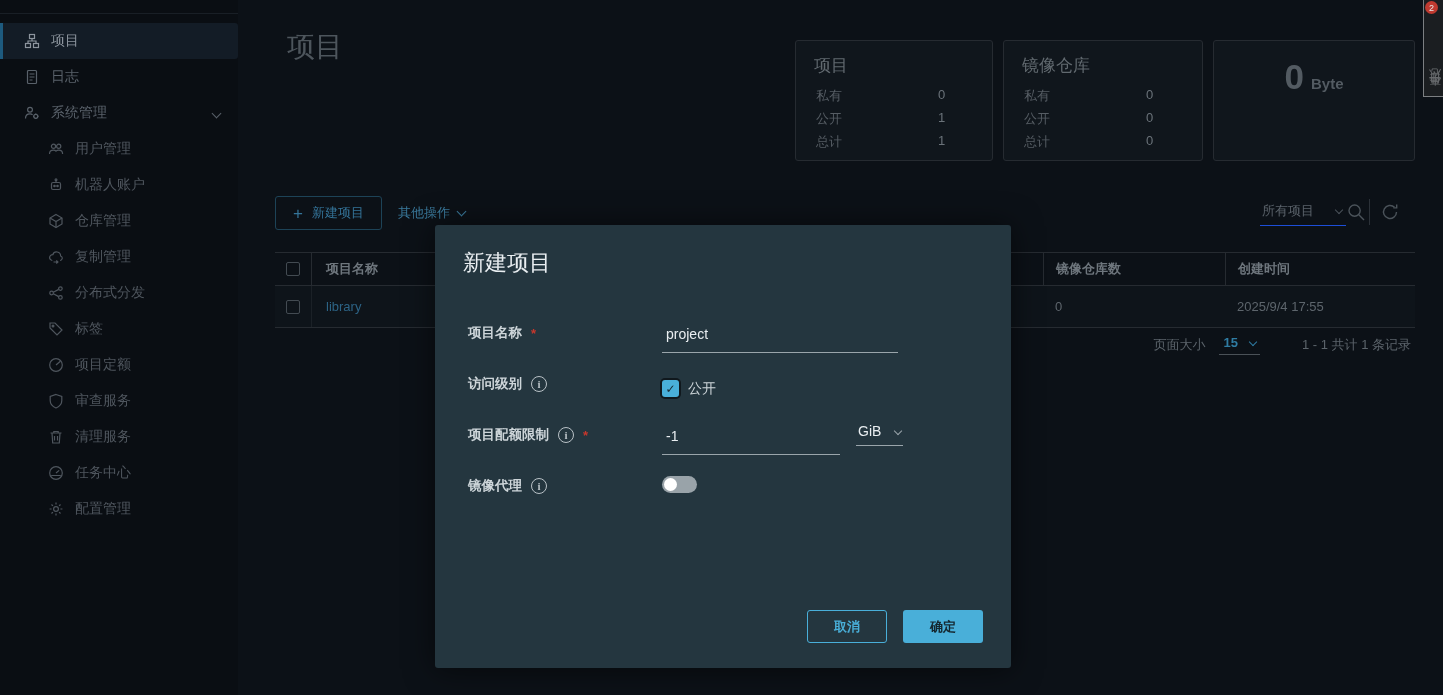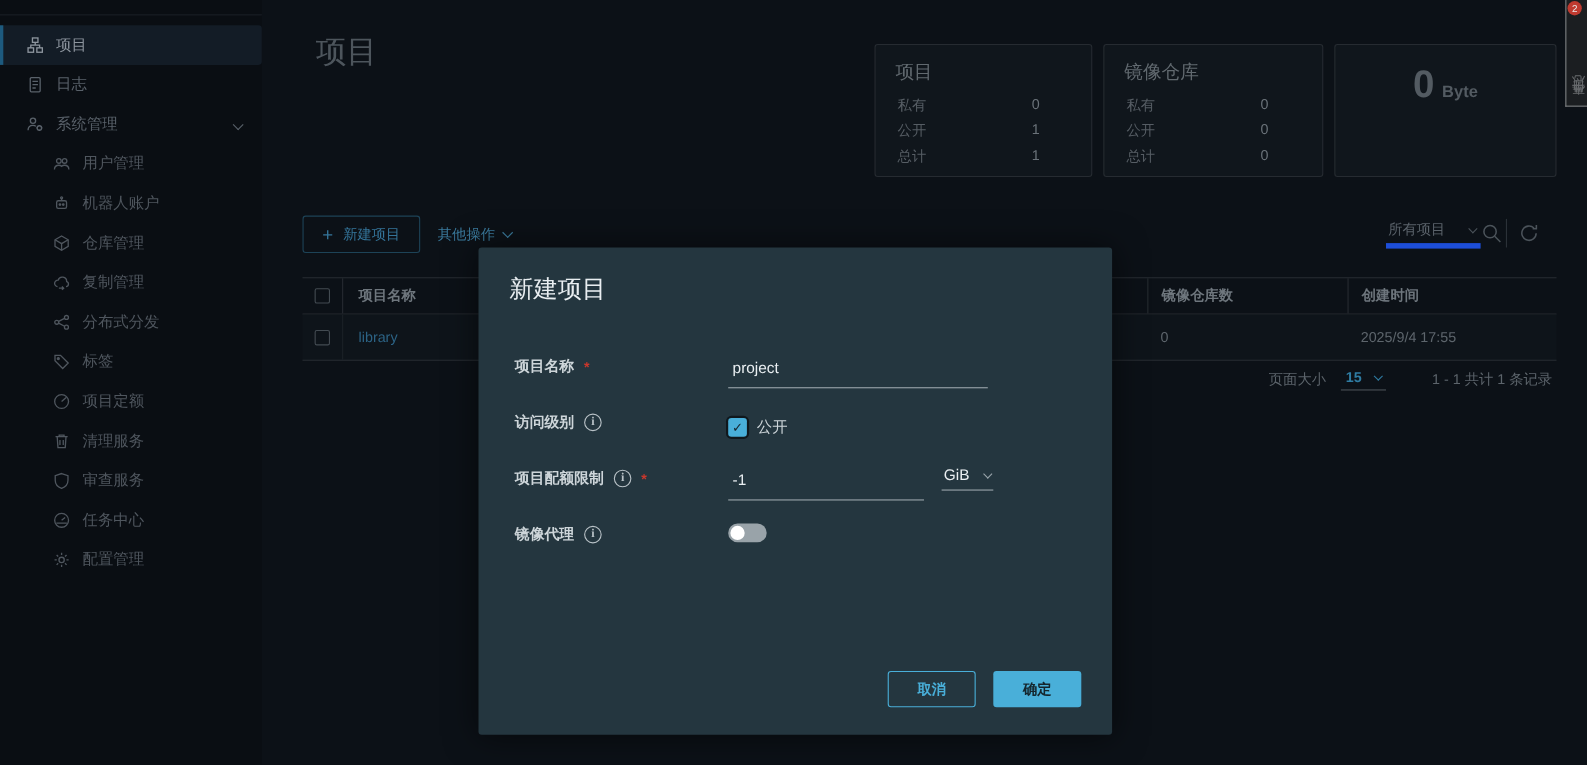--- a/index.html
+++ b/index.html
@@ -45,21 +45,21 @@
   .quota-unit { font-size:15px; font-weight:600; color:#535b62; }
 
   
   .btn-new { position:absolute; left:37px; top:196px; height:34px; padding:0 17px; background:transparent;
              border:1px solid #1d4357; border-radius:3px; color:#347499; font-size:13px; font-weight:500;
              display:flex; align-items:center; gap:9px; cursor:pointer; }
   .btn-new .plus { font-size:17px; font-weight:400; line-height:1; }
   .other-actions { position:absolute; left:160px; top:196px; height:34px; display:flex; align-items:center; gap:8px;
                    color:#3b7b9e; font-size:13px; font-weight:500; cursor:pointer; }
   .other-actions .chev { margin-top:-3px; }
-  .filter-select { position:absolute; left:1022px; top:201px; width:86px; height:25px; border-bottom:5px solid #1d4ed8;
+  .filter-select { position:absolute; left:1022px; top:201px; width:86px; height:25px; border-bottom:1px solid #1d4ed8;
                    color:#5a626a; font-size:13px; display:flex; align-items:center; justify-content:space-between;
                    padding:0 4px 4px 2px; cursor:pointer; }
   .filter-select .chev { width:6px; height:6px; margin-top:-2px; color:#4b535a; }
   .tool-icon { position:absolute; top:202px; color:#4b535a; cursor:pointer; }
   .search-icon { left:1108px; }
   .toolbar-divider { position:absolute; left:1131px; top:199px; width:1px; height:26px; background:#2b3138; }
   .refresh-icon { left:1142px; }
 
   
   .table { position:absolute; left:37px; top:252px; width:1140px; border-top:1px solid #262b31; }
@@ -237,33 +237,33 @@
           <circle cx="8" cy="8" r="6.3"></circle>
             <path d="M8 8l4.4-3.8"></path>
         </svg>
       </span>
       <span>项目定额</span>
     </div>
 
     <div class="nav-item sub">
       <span class="icon">
         <svg width="16" height="16" viewBox="0 0 16 16" fill="none" stroke="currentColor" stroke-width="1.2">
+          <path d="M8 1.5 13.8 3.4v4.2c0 3.8-2.4 6.1-5.8 7.4-3.4-1.3-5.8-3.6-5.8-7.4V3.4z"></path>
+        </svg>
+      </span>
+      <span>审查服务</span>
+    </div>
+
+    <div class="nav-item sub">
+      <span class="icon">
+        <svg width="16" height="16" viewBox="0 0 16 16" fill="none" stroke="currentColor" stroke-width="1.2">
           <path d="M2.5 4h11M5.8 4V2.5h4.4V4M4 4l.7 10h6.6L12 4M6.5 7v4.5M9.5 7v4.5"></path>
         </svg>
       </span>
       <span>清理服务</span>
-    </div>
-
-    <div class="nav-item sub">
-      <span class="icon">
-        <svg width="16" height="16" viewBox="0 0 16 16" fill="none" stroke="currentColor" stroke-width="1.2">
-          <path d="M8 1.5 13.8 3.4v4.2c0 3.8-2.4 6.1-5.8 7.4-3.4-1.3-5.8-3.6-5.8-7.4V3.4z"></path>
-        </svg>
-      </span>
-      <span>审查服务</span>
     </div>
 
     <div class="nav-item sub">
       <span class="icon">
         <svg width="16" height="16" viewBox="0 0 16 16" fill="none" stroke="currentColor" stroke-width="1.2">
           <circle cx="8" cy="8" r="6.3"></circle>
             <path d="M8 8l3.2-2.6M3.2 10.5h9.6"></path>
         </svg>
       </span>
       <span>任务中心</span>

